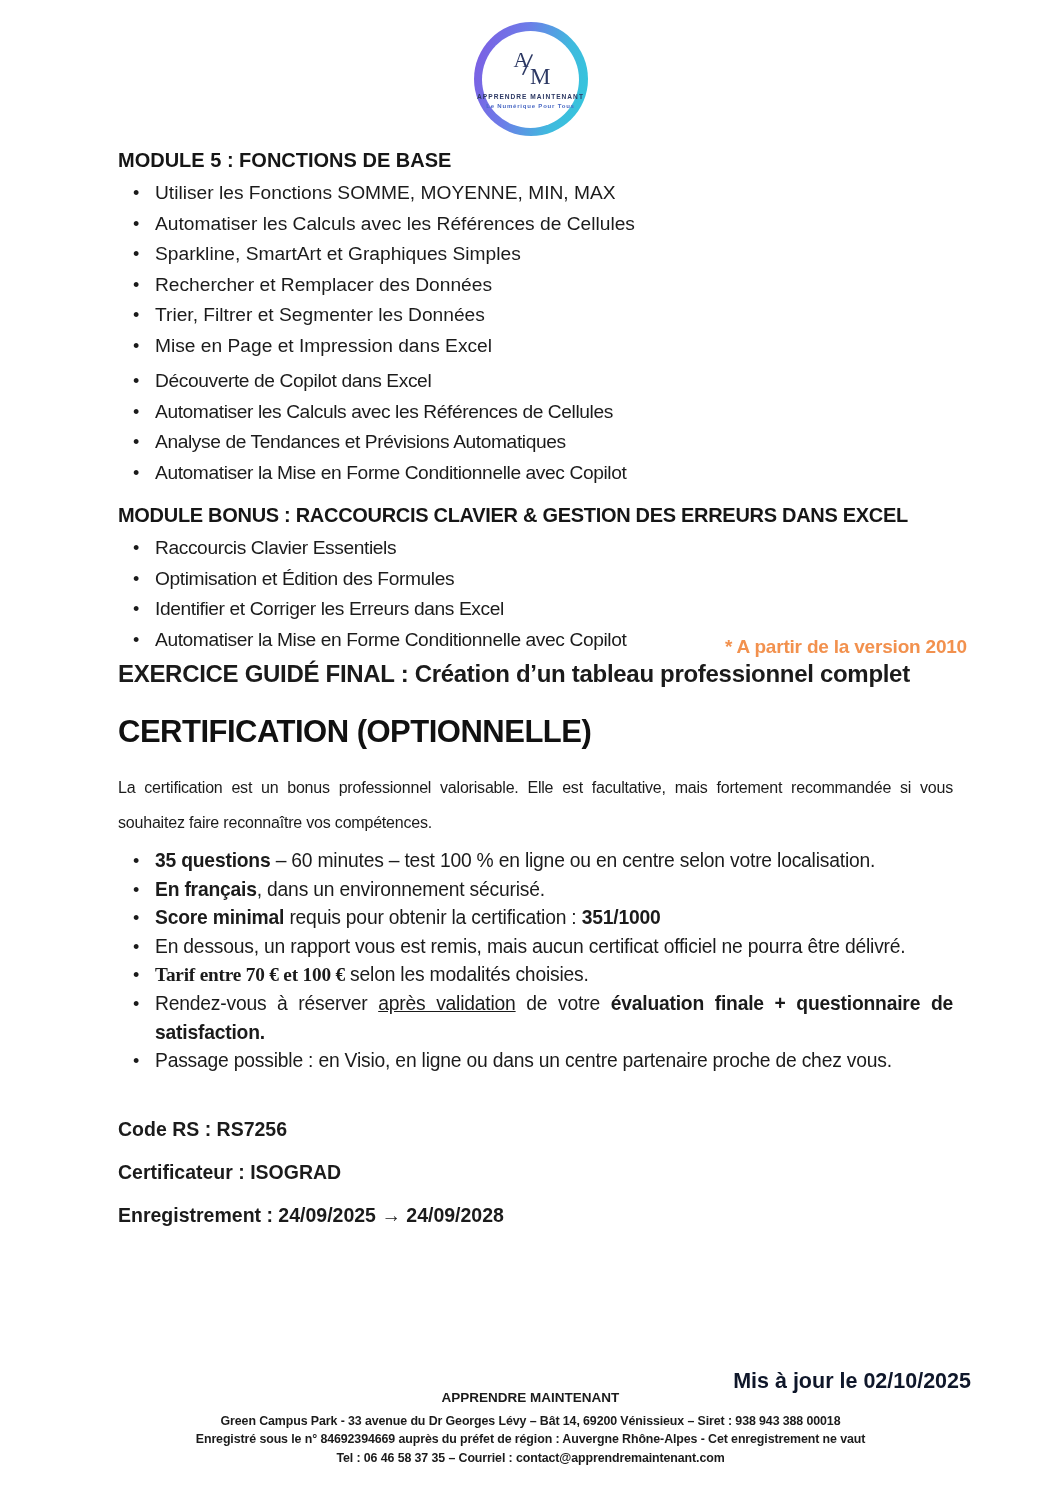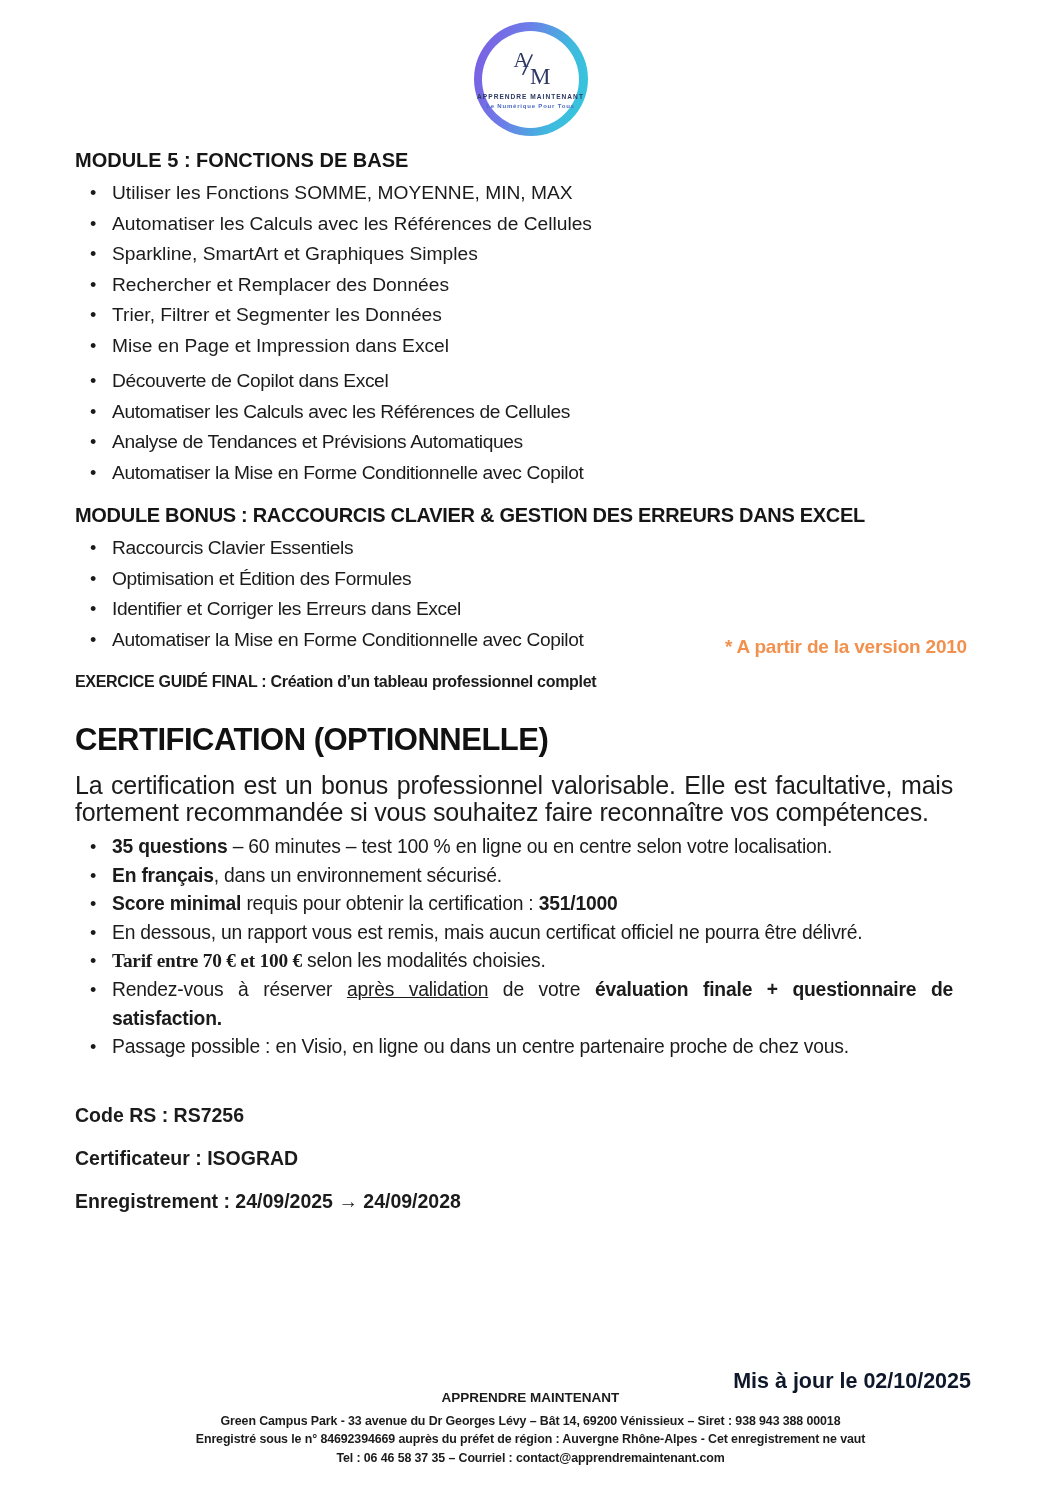--- a/index.html
+++ b/index.html
@@ -22,31 +22,31 @@
     width:97px;height:97px;border-radius:50%;background:#ffffff;
     display:flex;flex-direction:column;align-items:center;justify-content:center;
   }
   .mono{position:relative;width:42px;height:38px;color:#2c3863;font-family:"Liberation Serif",serif;}
   .mono .a{position:absolute;left:4px;top:-2px;font-size:21px;}
   .mono .sl{position:absolute;left:13px;top:-4px;font-size:32px;font-weight:400;transform:rotate(6deg);}
   .mono .m{position:absolute;right:1px;bottom:-2px;font-size:23px;}
   .logo-name{font-size:6.6px;font-weight:700;letter-spacing:1px;color:#2c3863;margin-top:5px;white-space:nowrap;}
   .logo-tag{font-size:6px;font-weight:700;letter-spacing:.8px;color:#4a69c4;margin-top:3px;white-space:nowrap;}
   
-  .content{padding:0 108px 0 75px;}
+  .content{padding:0 108px 0 118px;}
   h2{font-size:20px;line-height:25px;font-weight:700;color:#161616;margin:0;}
   .mt12{margin-top:12px}.mt15{margin-top:15px}
   ul{list-style:none;margin:5px 0 0;padding:0;}
   li{position:relative;padding-left:37px;font-size:19.2px;line-height:30.5px;color:#1b1b1b;}
   li::before{content:"•";position:absolute;left:15px;font-size:18px;}
   .cond{letter-spacing:-0.4px;}
   .cond-h{letter-spacing:-0.3px;}
-  .exercise{margin:14px 0 0;font-size:16px;line-height:26px;font-weight:700;letter-spacing:-0.3px;}
+  .exercise{margin:6px 0 0;font-size:24px;line-height:26px;font-weight:700;letter-spacing:-0.3px;}
   .cert-h1{margin:26px 0 0;font-size:31px;line-height:38px;font-weight:700;letter-spacing:-0.5px;color:#111;}
-  .intro{margin:13px 0 0;font-size:25px;line-height:27px;text-align:justify;letter-spacing:-0.2px;}
+  .intro{margin:19px 0 0;font-size:16px;line-height:35px;text-align:justify;letter-spacing:-0.2px;}
   ul.cert{margin:7px 0 0;}
   ul.cert li{line-height:28.6px;font-size:19.3px;letter-spacing:-0.2px;}
   li.justify{text-align:justify;}
   .details{margin-top:42px;}
   .detail{margin:0;font-size:19.5px;font-weight:700;}
   .detail + .detail{margin-top:20px;}
   
   .version-note{
     position:absolute;top:636px;right:94px;
     font-size:19px;font-weight:700;letter-spacing:-0.2px;

